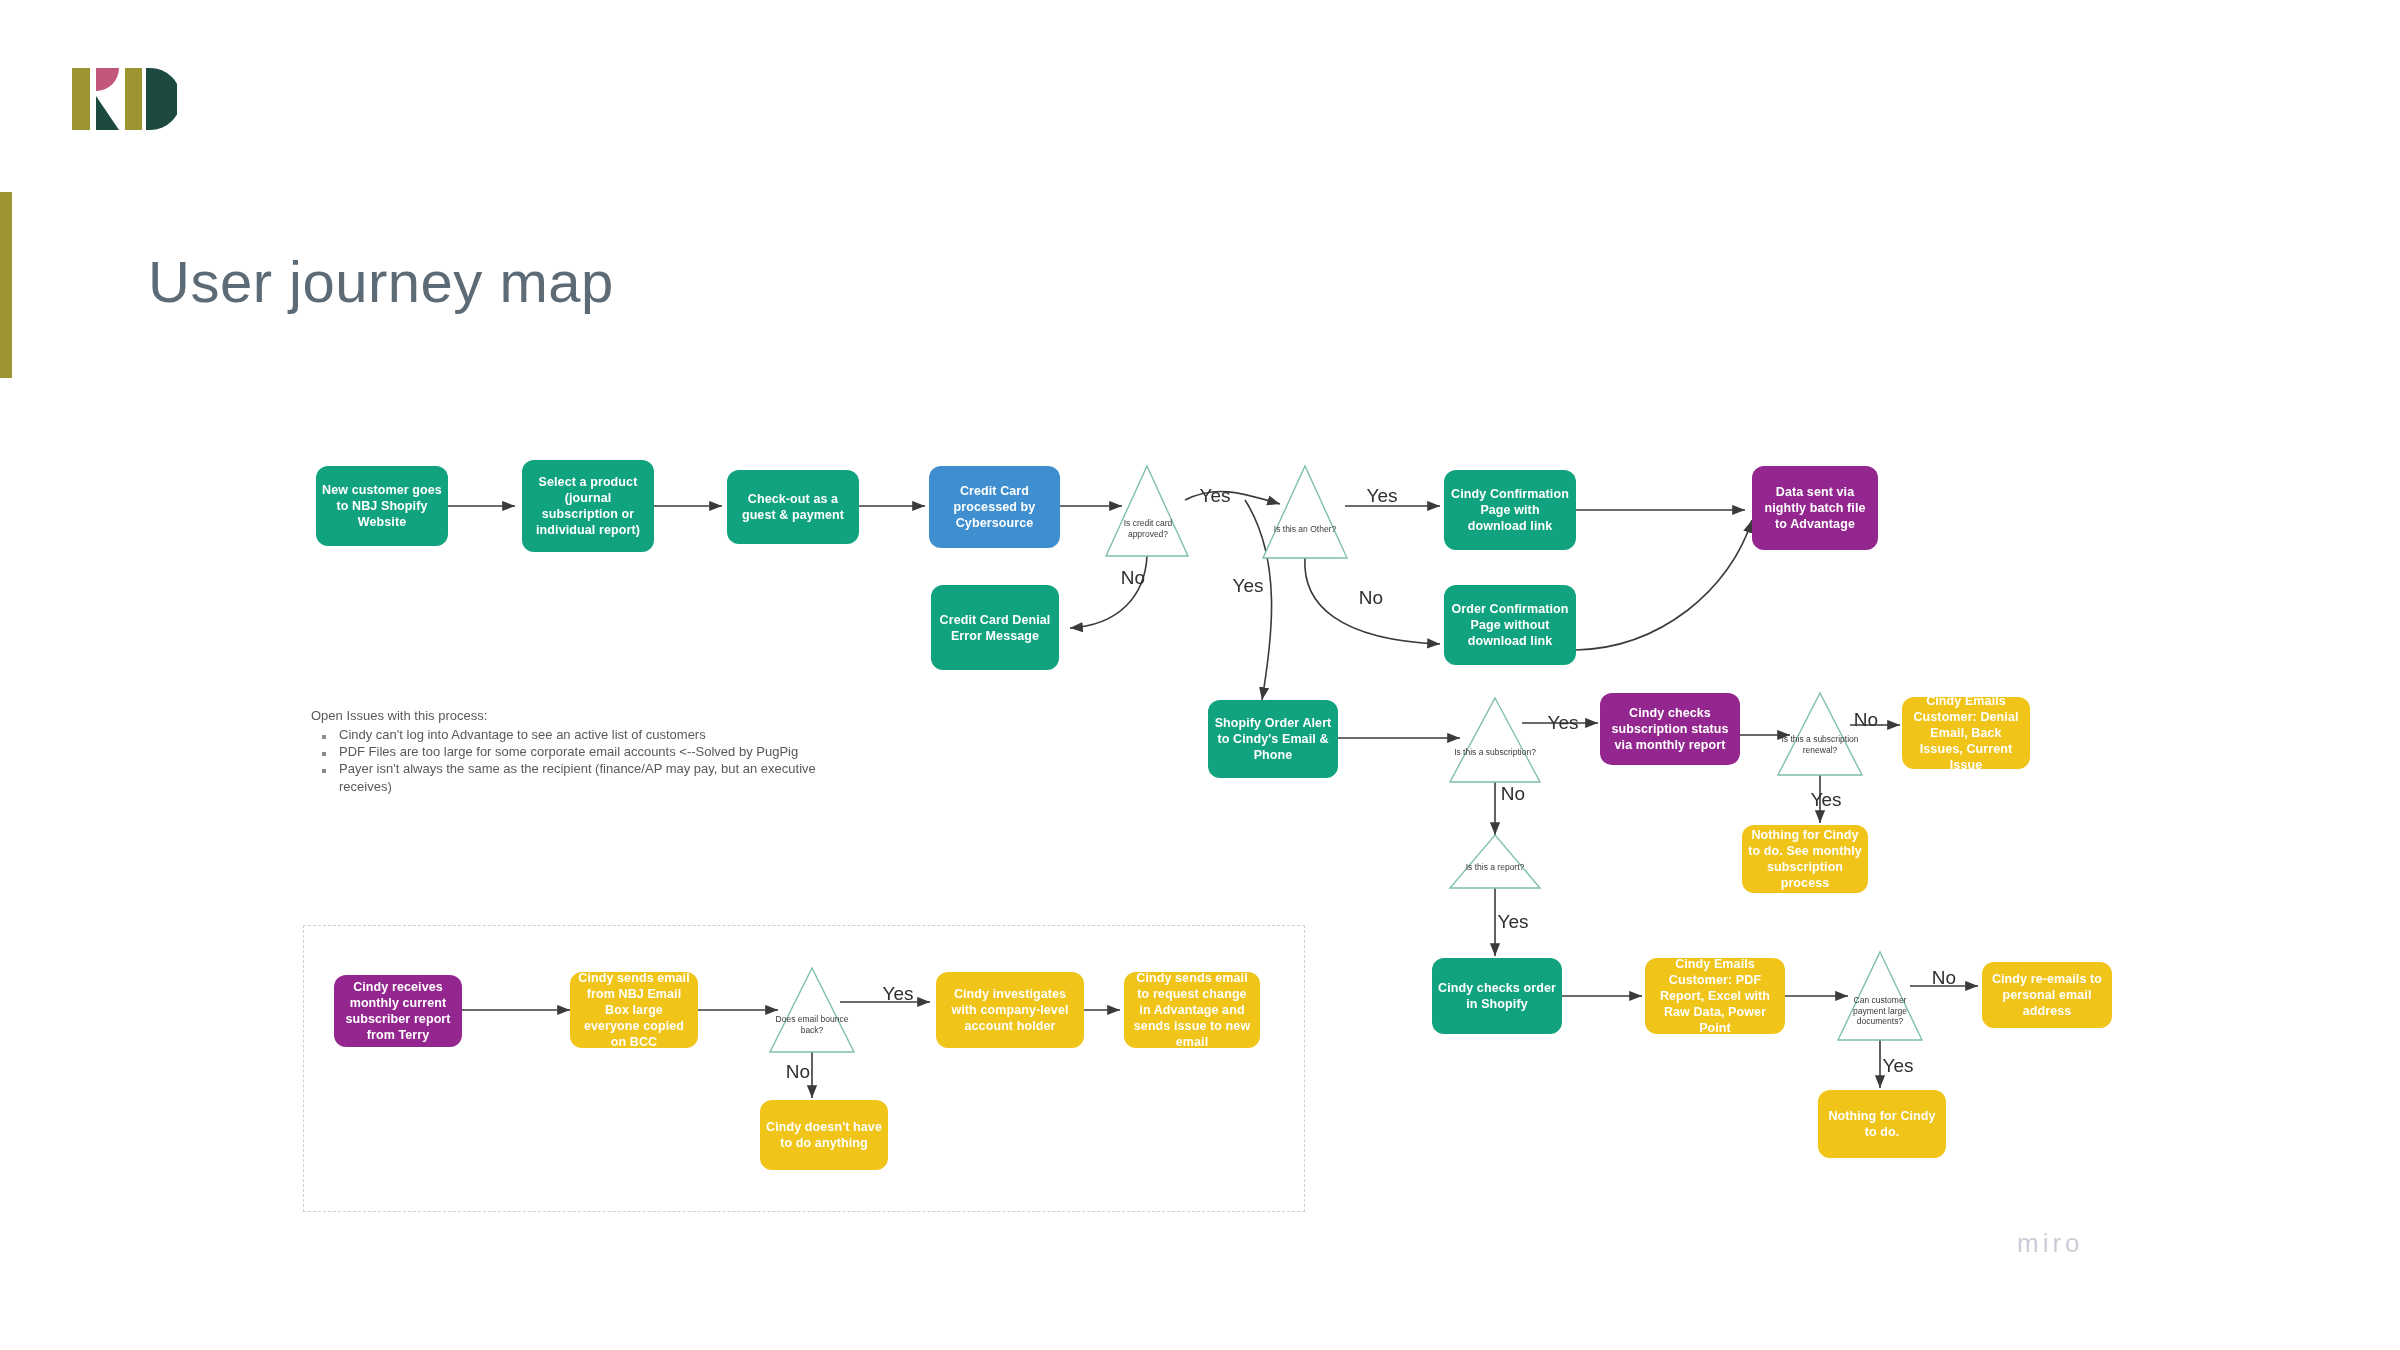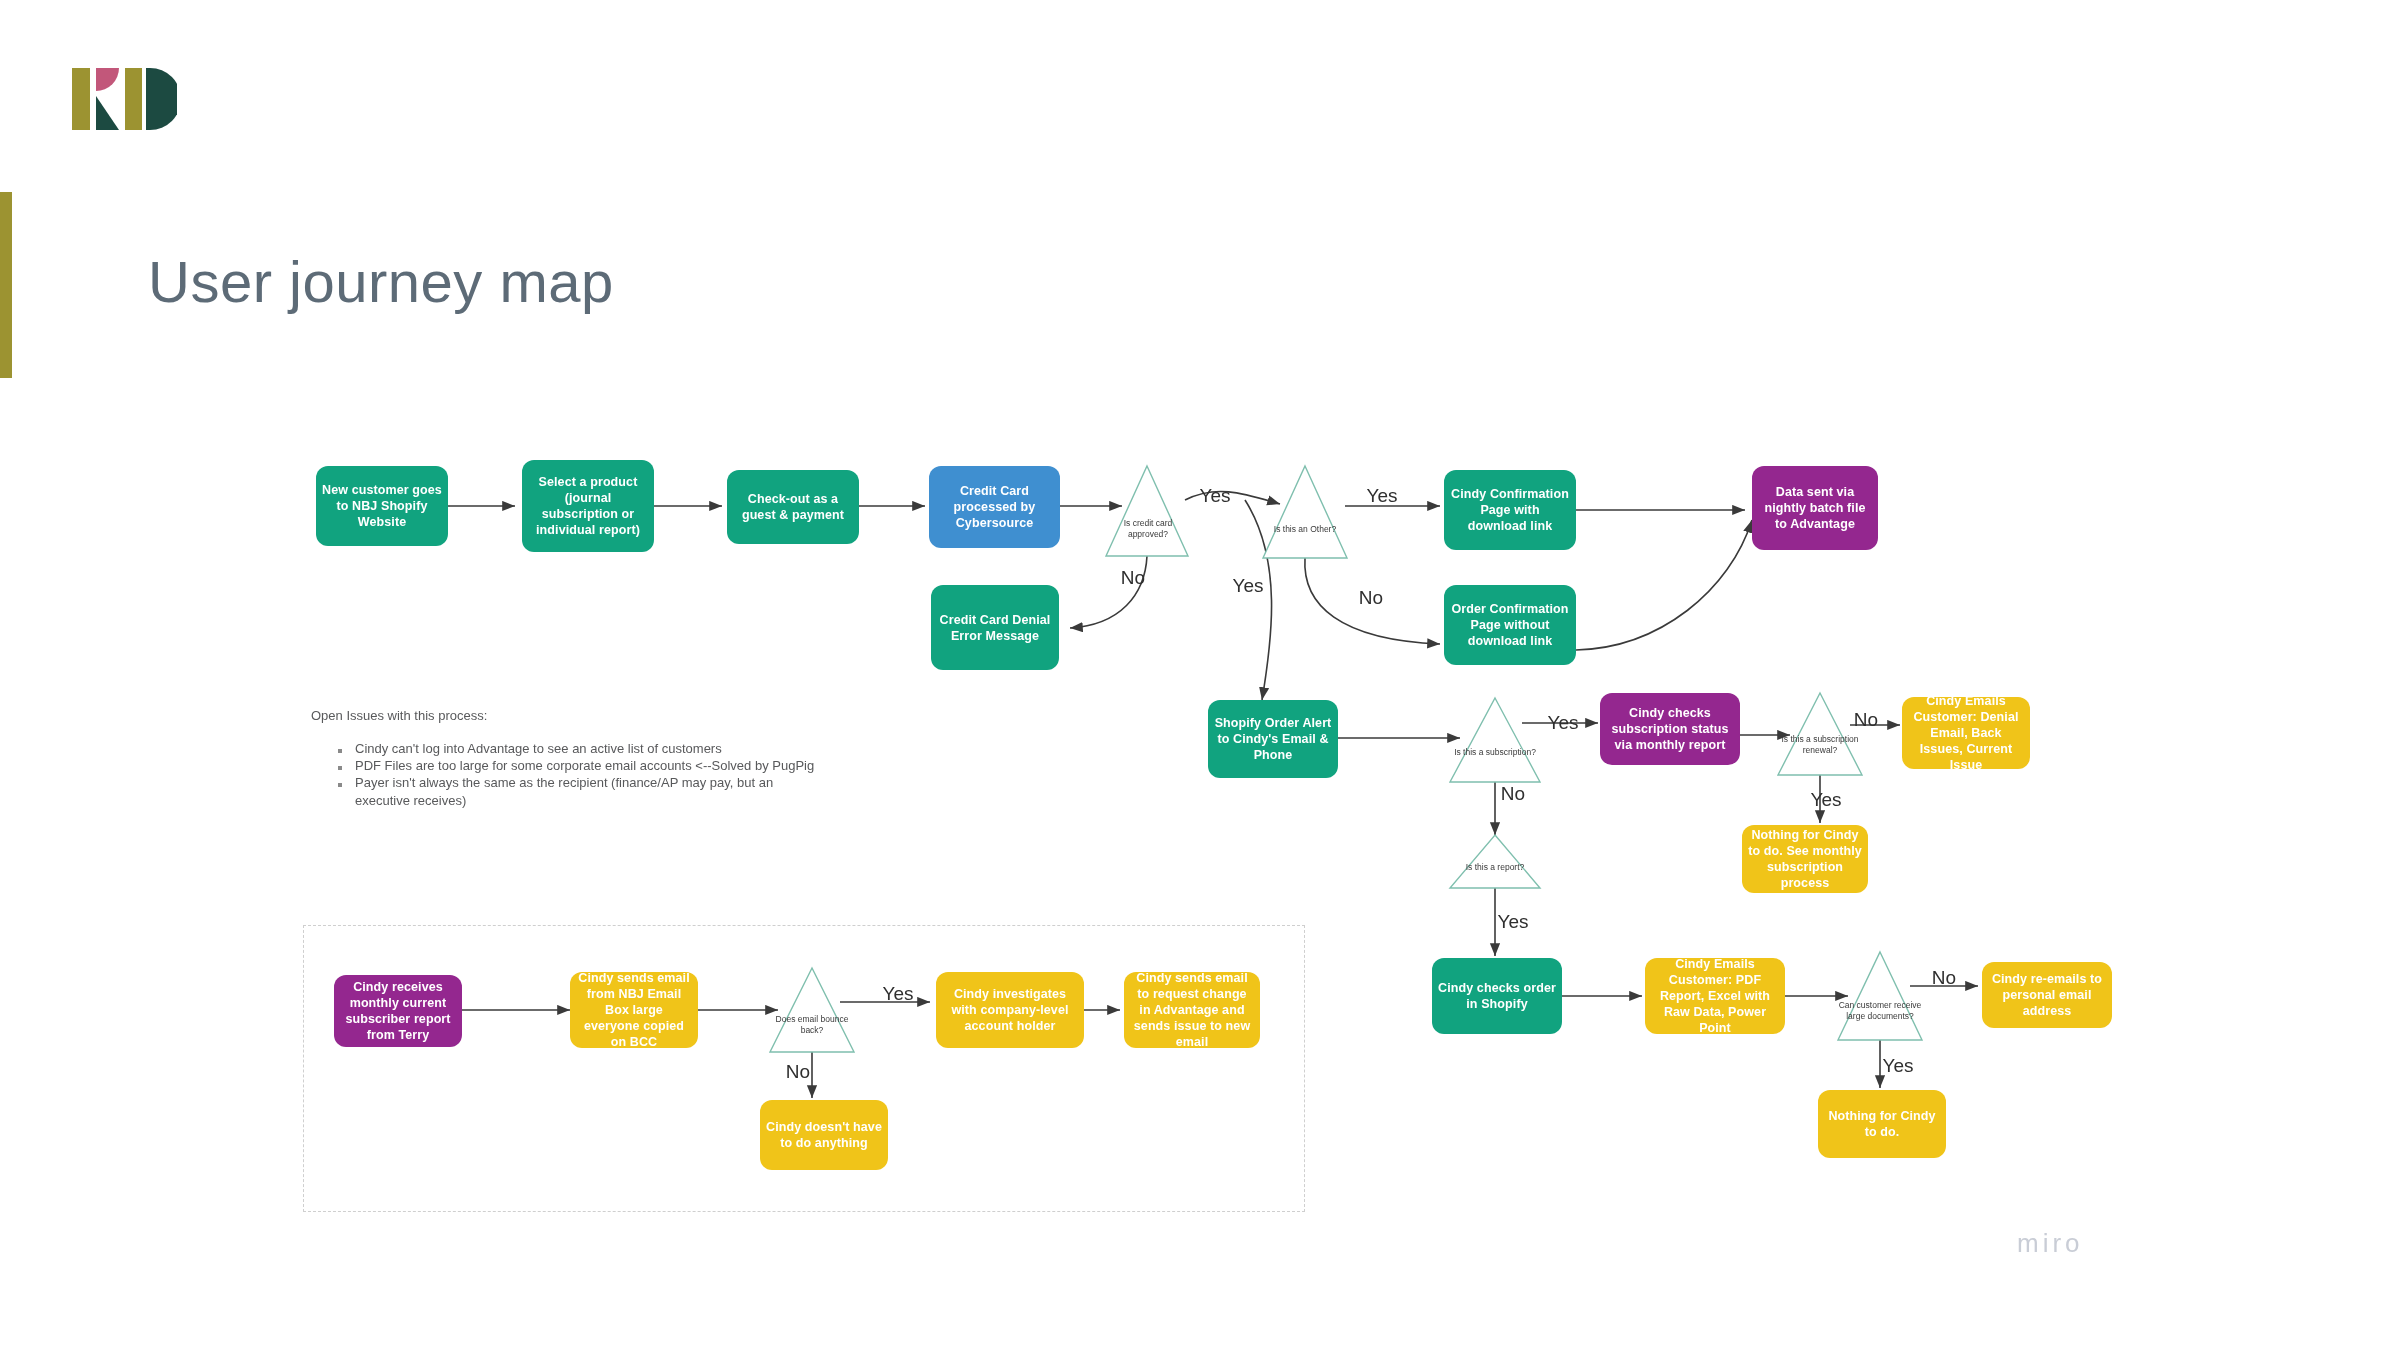--- a/index.html
+++ b/index.html
@@ -28,21 +28,21 @@
     font-size:58px;font-weight:400;color:#5d6b77;
     letter-spacing:.5px;white-space:nowrap;
   }
 
   
   .issues{
     position:absolute;left:311px;top:707px;width:520px;
     color:#58595b;font-size:13px;line-height:1.32;
   }
   .issues .head{margin:0 0 2px 0;}
-  .issues ul{margin:16px;padding-left:26px;list-style:none;}
+  .issues ul{margin:0;padding-left:26px;list-style:none;}
   .issues li{position:relative;margin:0 0 0 0;padding-left:2px;}
   .issues li:before{
     content:"";position:absolute;left:-15px;top:9px;
     width:4px;height:4px;background:#8a8a8a;
   }
 
   
   .dashed-group{
     position:absolute;left:303px;top:925px;width:1000px;height:285px;
     border:1px dashed #cfcfcf;
@@ -298,21 +298,21 @@
     <g>
       <rect x="1645" y="958" width="140" height="76" rx="12" fill="#f0c419"></rect>
       <foreignObject x="1645" y="958" width="140" height="76">
         <div xmlns="http://www.w3.org/1999/xhtml" class="node-label small">Cindy Emails Customer: PDF Report, Excel with Raw Data, Power Point</div>
       </foreignObject>
     </g>
 
     <g>
       <polygon points="1880,952 1922,1040 1838,1040" fill="#ffffff" stroke="#7fbfae" stroke-width="1.4"></polygon>
       <foreignObject x="1838" y="988" width="84" height="46">
-        <div xmlns="http://www.w3.org/1999/xhtml" class="dec-label">Can customer receive large documents?</div>
+        <div xmlns="http://www.w3.org/1999/xhtml" class="dec-label">Can customer payment large documents?</div>
       </foreignObject>
     </g>
 
     <g>
       <rect x="1982" y="962" width="130" height="66" rx="12" fill="#f0c419"></rect>
       <foreignObject x="1982" y="962" width="130" height="66">
         <div xmlns="http://www.w3.org/1999/xhtml" class="node-label small">Cindy re-emails to personal email address</div>
       </foreignObject>
     </g>
 

